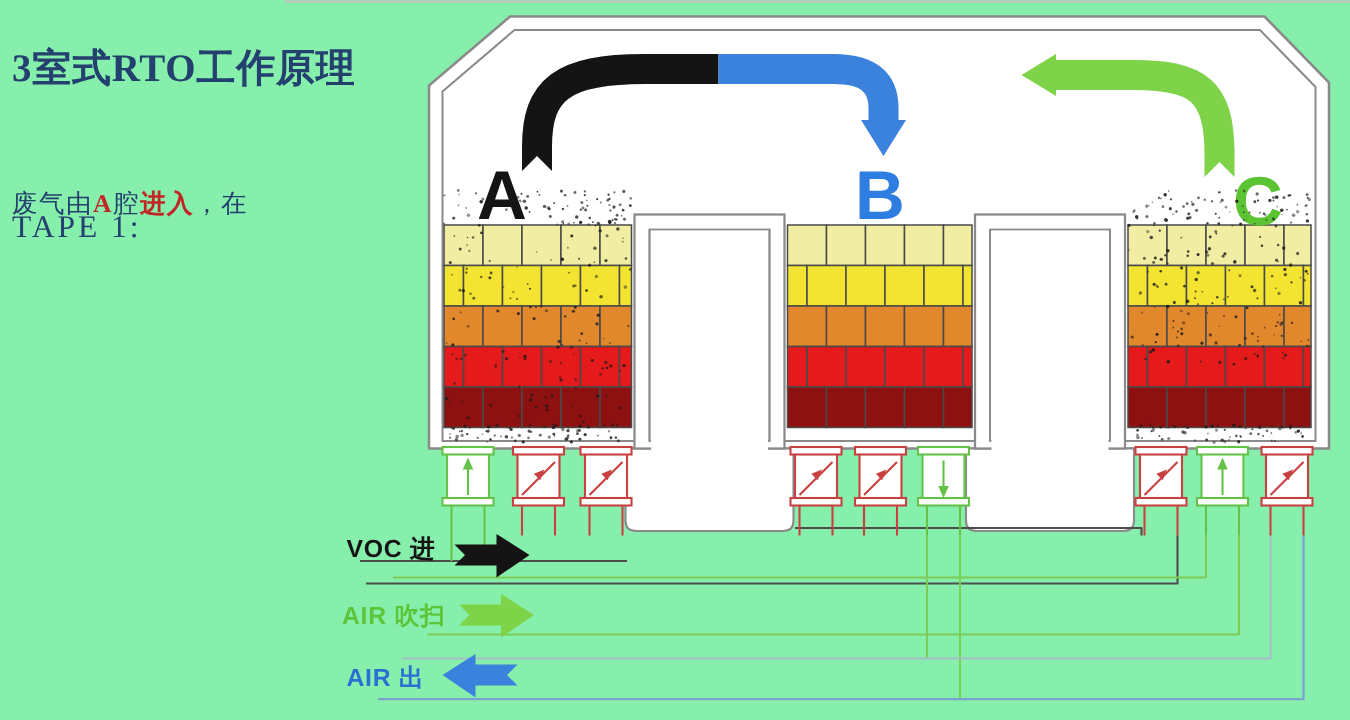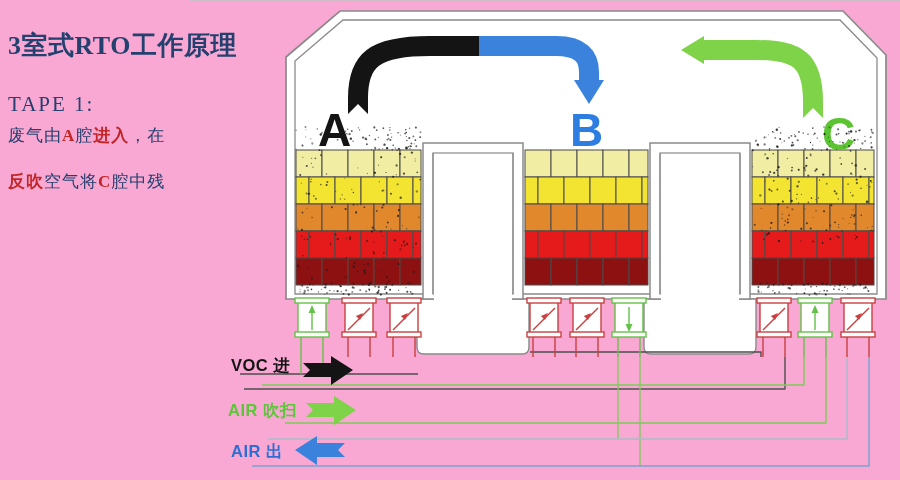--- a/index.html
+++ b/index.html
@@ -1,16 +1,16 @@
 <!DOCTYPE html>
 <html><head>
 <meta charset="utf-8">
 <style>
   html,body{margin:0;padding:0;background:#fff;}
-  #stage{position:relative;width:900px;height:480px;background:#f9a8d4;overflow:hidden;
+  #stage{position:relative;width:900px;height:480px;background:#86efac;overflow:hidden;
          font-family:"Liberation Sans",sans-serif;}
   
   #panel{position:absolute;left:0;top:0;width:282px;height:480px;
          font-family:"Liberation Serif","DejaVu Serif",serif;}
   #panel .title{position:absolute;left:8px;top:28px;font-size:26px;font-weight:bold;
                 letter-spacing:.5px;white-space:nowrap;}
   #panel .step{position:absolute;left:8px;top:92px;font-size:21px;letter-spacing:2px;}
   #desc{position:absolute;left:8px;top:116px;font-size:17px;line-height:39px;
         letter-spacing:1px;}
   #desc .gap{margin-top:7px;}
@@ -21,24 +21,23 @@
   .chlabel{font-weight:bold;font-size:46px;}
   .flowlabel{font-weight:bold;font-size:16.5px;letter-spacing:.5px;}
 </style>
 </head>
 <body>
 
 <div id="stage">
 
   <div id="panel">
     <div class="title" style="color: rgb(35, 64, 110);">3室式RTO工作原理</div>
-    <div class="step" style="color: rgb(35, 64, 110);">TAPE 1:</div>
+    <div class="step" style="color: rgb(35, 64, 110); margin-top: 47px;">TAPE 1:</div>
     <div id="desc" style="color: rgb(35, 64, 110);">
         <div class="line"><span>废气由</span><span class="red" style="color: rgb(194, 37, 37);">A</span><span>腔</span><span class="red" style="color: rgb(194, 37, 37);">进入</span><span>，在</span></div>
-        <div class="line gap"><span class="red" style="color: rgb(194, 37, 37);">反吹</span><span>空气将</span><span class="red" style="color: rgb(194, 37, 37);">C</span><span>腔中残</span></div>
       </div>
   </div>
 
   <svg id="diag" width="900" height="480" viewBox="0 0 900 480">
 
     <line x1="190" y1="1" x2="900" y2="1" stroke="#c2c2c2" stroke-width="1.5"></line>
 
     <g fill="#ffffff" stroke="#8a8a8a">
       <path d="M286,299 V57 L340,11 H843 L886,55 V299 Z" stroke-width="1.7"></path>
       <path d="M295,294 V61 L343,20 H840 L877,58 V294 Z" stroke-width="1.3"></path>

